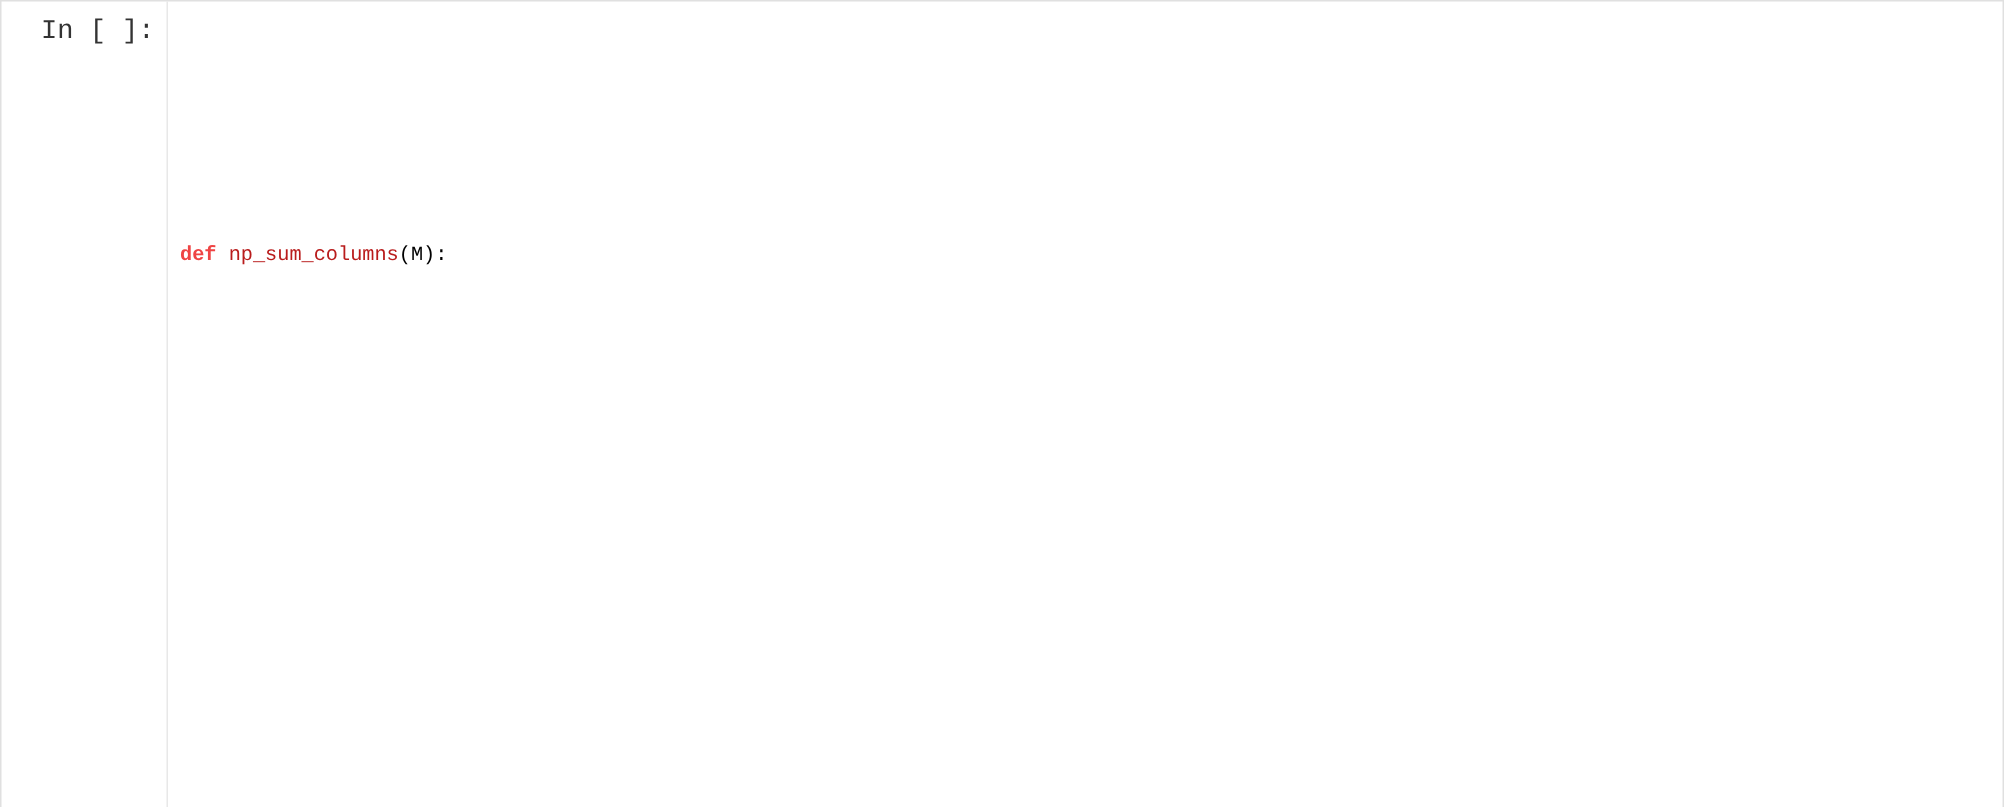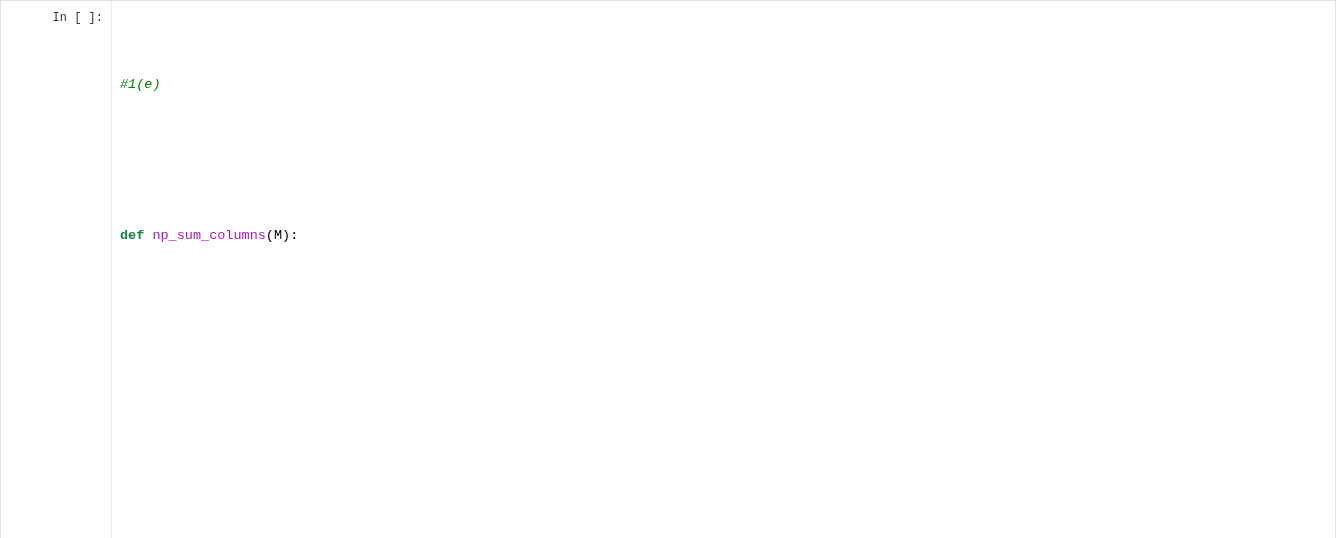--- a/index.html
+++ b/index.html
@@ -29,21 +29,21 @@
       min-width: 110px;
       color: #999;
       font-size: 13px;
       font-family: 'Courier New', Courier, monospace;
       white-space: nowrap;
       padding-top: 10px;
     }
 
     .cell-label {
       color: #333;
-      font-size: 12px;
+      font-size: 18px;
     }
 
     .cell-content {
       flex: 1;
       padding: 8px 16px 16px 8px;
       border-left: 1px solid #e8e8e8;
     }
 
     .code-block {
       font-family: 'Courier New', Courier, monospace;
@@ -60,24 +60,23 @@
 </head>
 <body>
 
 <div class="notebook-cell">
   <div class="cell-gutter">
     <span class="cell-label">In [ ]:</span>
   </div>
   <div class="cell-content">
     <div class="code-block">
       
-      <span class="line"><span style="color:#008000;font-style:italic;">#1(e)</span></span>
       <span class="line"> </span>
       
-      <span class="line"><span style="color:#15803d;font-weight:bold;">def</span> <span style="color:#a21caf;">np_sum_columns</span>(M):</span>
+      <span class="line"><span style="color:#ef4444;font-weight:bold;">def</span> <span style="color:#b91c1c;">np_sum_columns</span>(M):</span>
       <span class="line"> </span>
       <span class="line"> </span>
       <span class="line"> </span>
       
       
       
       
       
       
       

